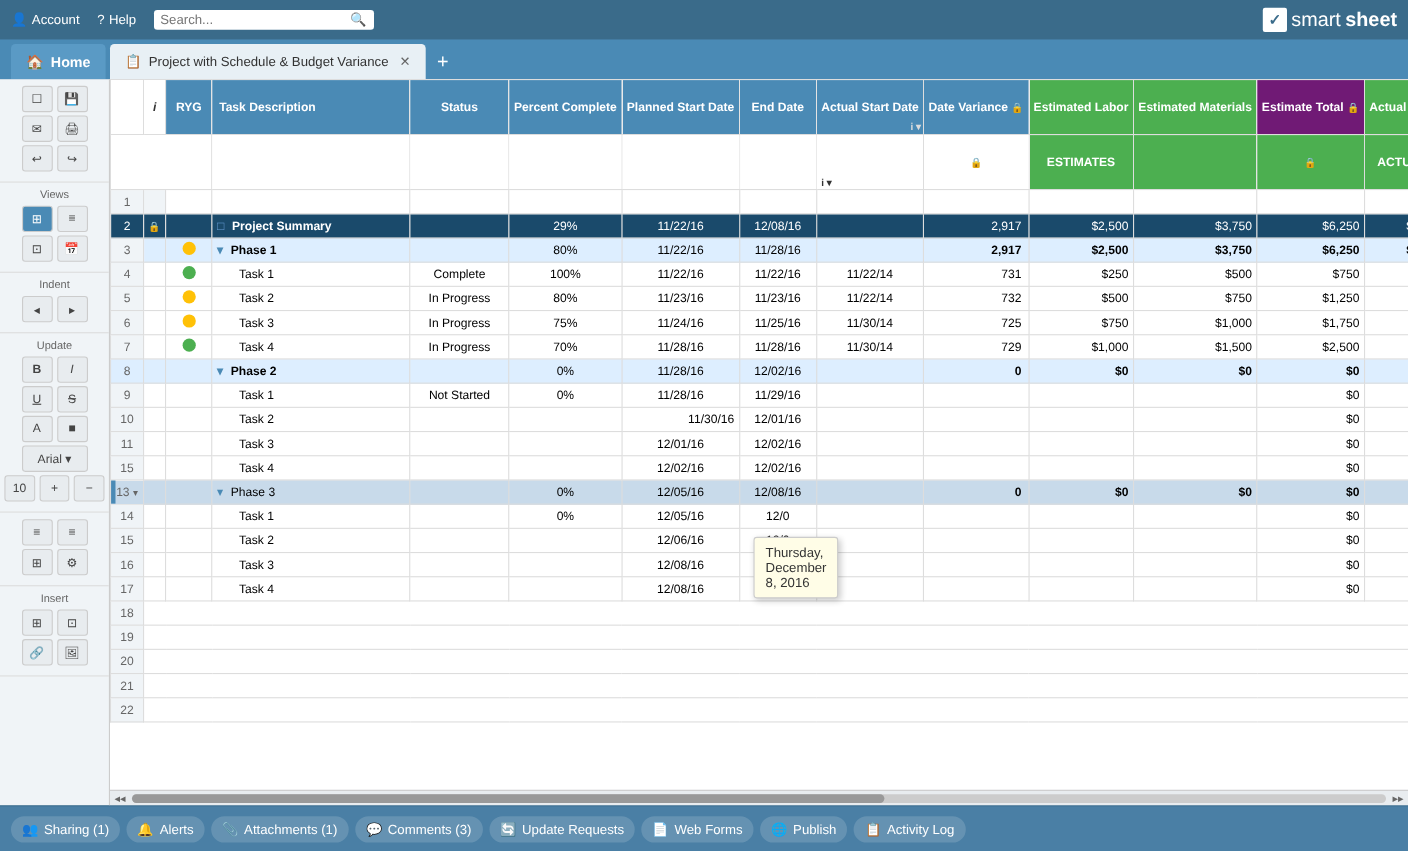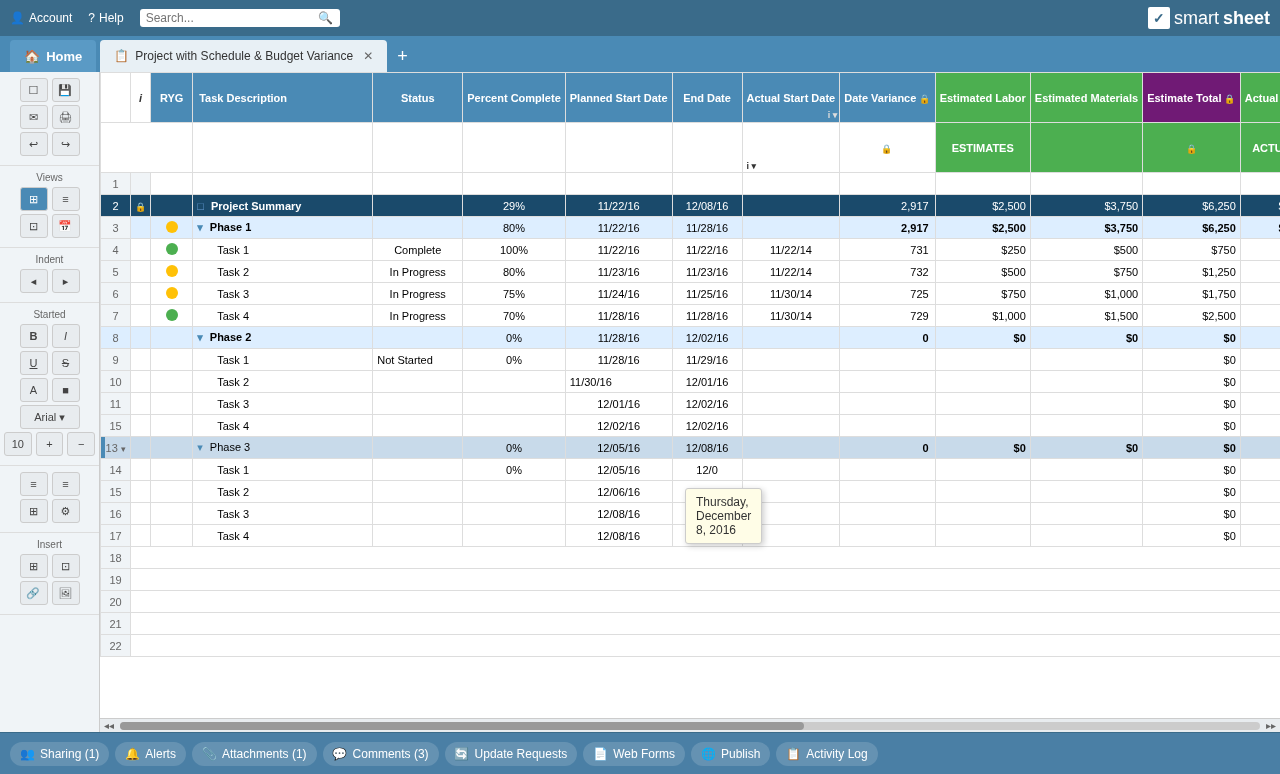--- a/index.html
+++ b/index.html
@@ -260,21 +260,21 @@
       </div>
     </div>
     <div class="toolbar-section">
       <div class="section-label">Indent</div>
       <div class="toolbar-row">
         <div class="toolbar-btn">◂</div>
         <div class="toolbar-btn">▸</div>
       </div>
     </div>
     <div class="toolbar-section">
-      <div class="section-label">Started</div>
+      <div class="section-label">Update</div>
       <div class="toolbar-row">
         <div class="toolbar-btn">
             <b>B</b>
           </div>
         <div class="toolbar-btn">
             <i>I</i>
           </div>
       </div>
       <div class="toolbar-row">
         <div class="toolbar-btn">
@@ -520,41 +520,41 @@
             <td style="background:#ddeeff; text-align:right; padding-right:4px; font-weight:bold;">$0</td>
             <td style="background:#ddeeff; text-align:right; padding-right:4px; font-weight:bold;">$0</td>
 
           </tr>
 
           <tr>
             <td class="row-num">9</td>
             <td></td>
             <td class="ryg-col"></td>
             <td style="padding-left:24px;">Task 1</td>
-            <td style="text-align:left;">Not Started</td>
+            <td style="text-align:center;">Not Started</td>
             <td style="text-align:center;">0%</td>
             <td style="text-align:center;">11/28/16</td>
             <td style="text-align:center;">11/29/16</td>
             <td></td>
             <td></td>
             <td></td>
             <td></td>
             <td style="text-align:right; padding-right:4px;">$0</td>
             <td></td>
 
           </tr>
 
           <tr>
             <td class="row-num">10</td>
             <td></td>
             <td class="ryg-col"></td>
             <td style="padding-left:24px;">Task 2</td>
             <td></td>
             <td></td>
-            <td style="text-align:left;margin-left:32px;">11/30/16</td>
+            <td style="text-align:right;margin-left:32px;">11/30/16</td>
             <td style="text-align:center;">12/01/16</td>
             <td></td>
             <td></td>
             <td></td>
             <td></td>
             <td style="text-align:right; padding-right:4px;">$0</td>
             <td></td>
 
           </tr>
 

